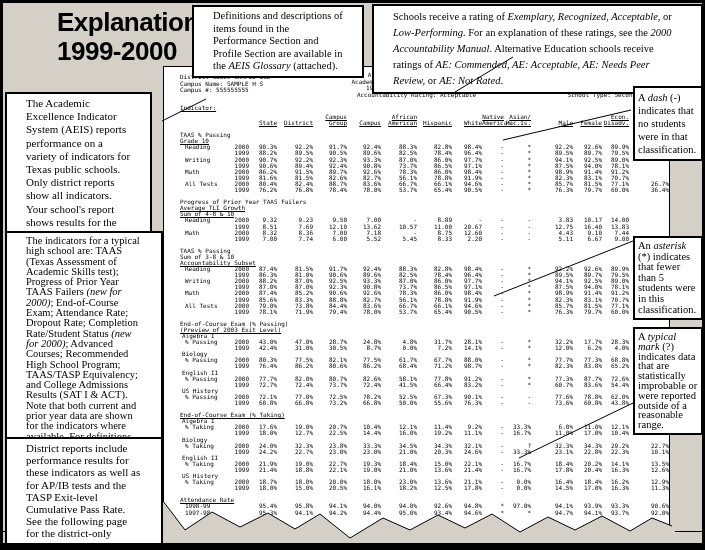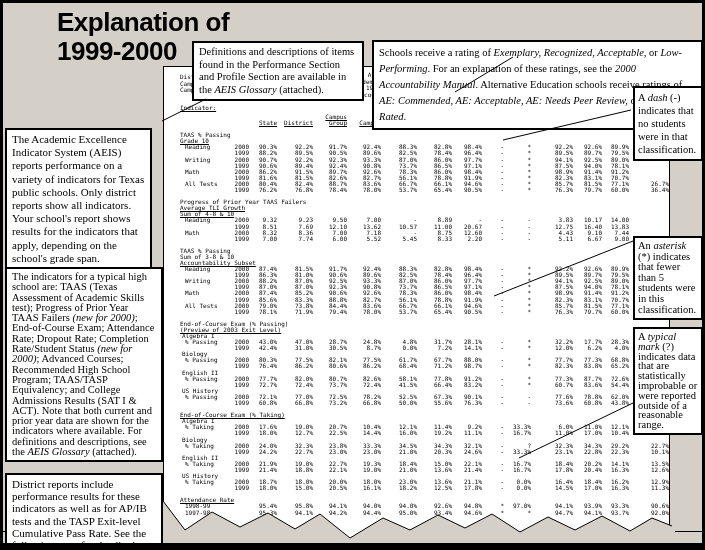--- a/index.html
+++ b/index.html
@@ -19,21 +19,21 @@
   .frame-bottom { position:absolute; left:0; top:543px; width:705px; height:7px; background:#000; z-index:30; }
 
   .page-title {
     position:absolute; left:9px; top:8px; width:182px;
     font-family:"Liberation Sans", sans-serif;
     font-weight:bold; font-size:26px; line-height:29px;
     letter-spacing:-0.5px; z-index:6;margin-left:48px;
   }
   .ibox {
     position:absolute; background:#fff; border:2px solid #000;
-    font-size:10.5px; line-height:12.5px; padding:3px 5px; z-index:6;margin-top:36px;
+    font-size:10.5px; line-height:12.5px; padding:3px 19px; z-index:6;
   }
   .box-definitions { left:192px; top:5px;  width:172px; }
   .box-ratings     { left:372px; top:4px;  width:331px; line-height:16px; }
   .box-aeis        { left:5px;  top:92px;  width:147px; font-size:11px; line-height:13.2px; }
   .box-indicators  { left:5px;  top:231px; width:158px; font-size:10.5px; line-height:10.3px; }
   .box-district    { left:5px;  top:437px; width:158px; font-size:11px; line-height:12.2px; }
 
   
   .paper {
     position:absolute; left:163px; top:66px; width:507px; height:474px;

